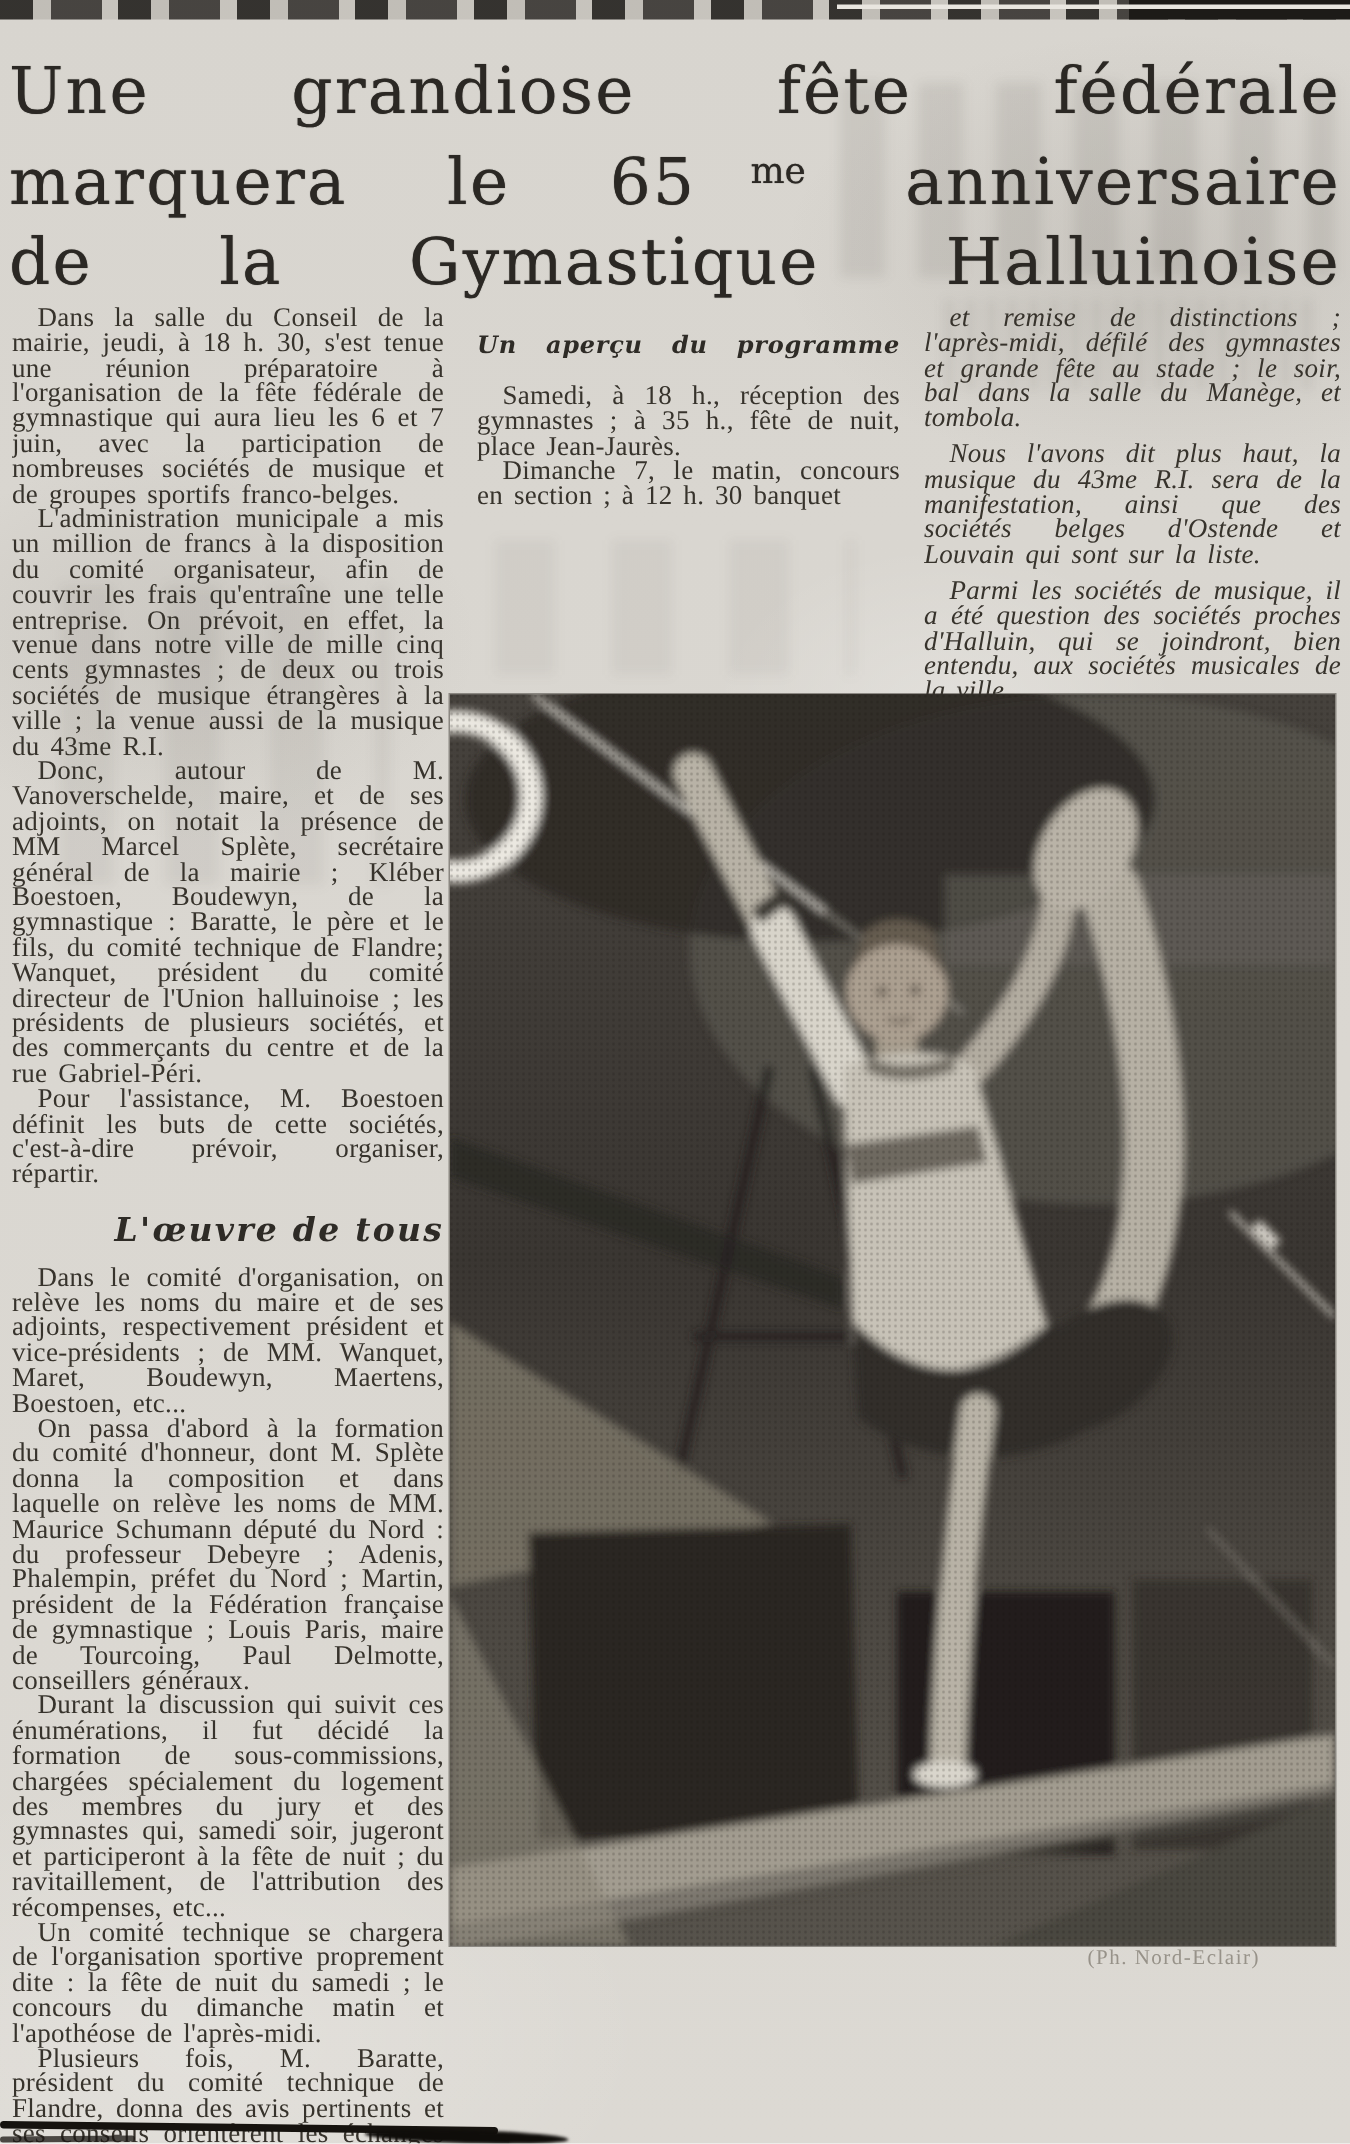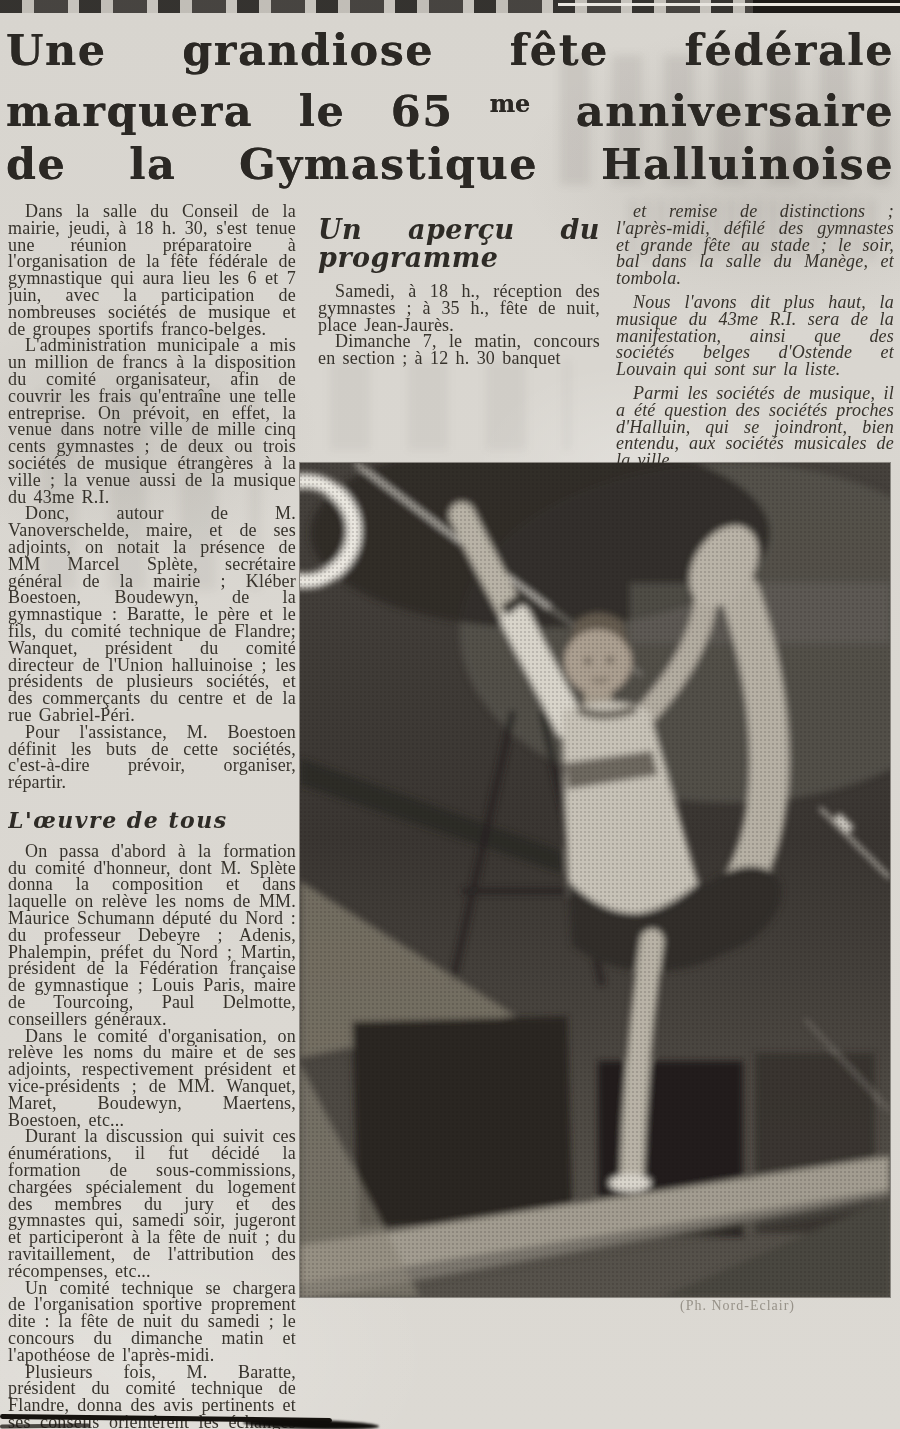--- a/index.html
+++ b/index.html
@@ -27,49 +27,49 @@
   .bleed-a{left:560px;top:55px;width:330px;height:130px;
     background:repeating-linear-gradient(90deg, rgba(80,75,68,.10) 0 30px, transparent 30px 52px);}
   .bleed-b{left:40px;top:390px;width:220px;height:200px;
     background:repeating-linear-gradient(90deg, rgba(80,75,68,.07) 0 36px, transparent 36px 70px);}
   .bleed-c{left:630px;top:200px;width:250px;height:60px;
     background:repeating-linear-gradient(90deg, rgba(70,66,60,.10) 0 6px, transparent 6px 14px);}
   .bleed-d{left:330px;top:360px;width:240px;height:90px;
     background:repeating-linear-gradient(90deg, rgba(80,75,68,.06) 0 40px, transparent 40px 78px);}
 
   
-  .headline{position:absolute;left:6px;top:24px;width:888px;z-index:2;
-    font-family:"DejaVu Serif","Liberation Serif",serif;font-weight:700;
+  .headline{position:absolute;left:6px;top:35px;width:888px;z-index:2;
+    font-family:"DejaVu Serif","Liberation Serif",serif;font-weight:400;
     color:#2b2824;}
   .h-line{font-size:43px;line-height:53px;letter-spacing:1.5px;
     text-align:justify;text-align-last:justify;white-space:normal;
     text-shadow:0 0 .6px rgba(35,32,28,.8);}
   .h-line sup{font-size:24px;vertical-align:14px;letter-spacing:0;margin-left:36px;}
 
   
   .col{position:absolute;top:203px;z-index:1;color:#37332c;overflow:hidden;}
   .col p{margin:0;text-indent:17px;font-size:18px;line-height:16.8px;
     letter-spacing:.2px;word-spacing:2.5px;text-align:justify;}
   #col1{left:8px;width:288px;height:1226px;}
   #col2{left:318px;width:282px;height:262px;}
   #col3{left:616px;width:278px;height:268px;font-style:italic;}
   #col3 p + p{margin-top:7px;}
   .sub-center{font-family:"DejaVu Serif",serif;font-style:italic;font-weight:700;
-    font-size:22px;line-height:26px;text-align:left;letter-spacing:1.5px;
+    font-size:22px;line-height:26px;text-align:right;letter-spacing:1.5px;
     margin:16px 0 10px;color:#2e2b26;}
   .sub-wide{font-family:"DejaVu Serif",serif;font-style:italic;font-weight:700;
-    font-size:27px;line-height:28px;letter-spacing:.5px;
+    font-size:16px;line-height:28px;letter-spacing:.5px;
     text-align:justify;text-align-last:justify;margin:13px 0 11px;color:#2e2b26;}
 
   
   .photo{position:absolute;left:300px;top:463px;width:590px;height:834px;z-index:5;
     background:#403c38;box-shadow:0 0 0 1px rgba(60,56,50,.5);}
   .photo svg{display:block;}
   .caption{position:absolute;left:680px;top:1298px;width:205px;z-index:2;
-    font-size:14px;color:#979289;letter-spacing:1px;text-align:left;
+    font-size:14px;color:#979289;letter-spacing:1px;text-align:center;
     filter:blur(.4px);font-family:Liberation Serif, serif;}
 
   
   .tear-line{position:absolute;left:0;top:1416px;width:332px;height:5px;z-index:6;
     background:#16130f;border-radius:3px;transform:rotate(.7deg);}
   .tear-blob{position:absolute;left:243px;top:1420px;width:136px;height:9px;z-index:6;
     background:#0f0d0a;border-radius:50%;transform:rotate(1.6deg);filter:blur(1px);}
   .tear-small{position:absolute;left:0;top:1424px;width:90px;height:4px;z-index:6;
     background:rgba(25,22,18,.75);border-radius:2px;transform:rotate(-.5deg);}
 </style>
@@ -89,22 +89,22 @@
   <div class="h-line"><span>marquera le 65</span><sup>me</sup><span> anniversaire</span></div>
   <div class="h-line">de la Gymastique Halluinoise</div>
 </div>
 
 <div class="col" id="col1">
   <p>Dans la salle du Conseil de la mairie, jeudi, à 18 h. 30, s'est tenue une réunion préparatoire à l'organisation de la fête fédérale de gymnastique qui aura lieu les 6 et 7 juin, avec la participation de nombreuses sociétés de musique et de groupes sportifs franco-belges.</p>
   <p>L'administration municipale a mis un million de francs à la disposition du comité organisateur, afin de couvrir les frais qu'entraîne une telle entreprise. On prévoit, en effet, la venue dans notre ville de mille cinq cents gymnastes ; de deux ou trois sociétés de musique étrangères à la ville ; la venue aussi de la musique du 43me R.I.</p>
   <p>Donc, autour de M. Vanoverschelde, maire, et de ses adjoints, on notait la présence de MM Marcel Splète, secrétaire général de la mairie ; Kléber Boestoen, Boudewyn, de la gymnastique : Baratte, le père et le fils, du comité technique de Flandre; Wanquet, président du comité directeur de l'Union halluinoise ; les présidents de plusieurs sociétés, et des commerçants du centre et de la rue Gabriel-Péri.</p>
   <p>Pour l'assistance, M. Boestoen définit les buts de cette sociétés, c'est-à-dire prévoir, organiser, répartir.</p>
   <div class="sub-center">L'œuvre de tous</div>
+  <p>Dans le comité d'organisation, on relève les noms du maire et de ses adjoints, respectivement président et vice-présidents ; de MM. Wanquet, Maret, Boudewyn, Maertens, Boestoen, etc...</p>
   <p>On passa d'abord à la formation du comité d'honneur, dont M. Splète donna la composition et dans laquelle on relève les noms de MM. Maurice Schumann député du Nord : du professeur Debeyre ; Adenis, Phalempin, préfet du Nord ; Martin, président de la Fédération française de gymnastique ; Louis Paris, maire de Tourcoing, Paul Delmotte, conseillers généraux.</p>
-  <p>Dans le comité d'organisation, on relève les noms du maire et de ses adjoints, respectivement président et vice-présidents ; de MM. Wanquet, Maret, Boudewyn, Maertens, Boestoen, etc...</p>
   <p>Durant la discussion qui suivit ces énumérations, il fut décidé la formation de sous-commissions, chargées spécialement du logement des membres du jury et des gymnastes qui, samedi soir, jugeront et participeront à la fête de nuit ; du ravitaillement, de l'attribution des récompenses, etc...</p>
   <p>Un comité technique se chargera de l'organisation sportive proprement dite : la fête de nuit du samedi ; le concours du dimanche matin et l'apothéose de l'après-midi.</p>
   <p>Plusieurs fois, M. Baratte, président du comité technique de Flandre, donna des avis pertinents et ses conseils orientèrent les échanges de vues vers des</p>
 </div>
 
 <div class="col" id="col2">
   <div class="sub-wide">Un aperçu du programme</div>
   <p>Samedi, à 18 h., réception des gymnastes ; à 35 h., fête de nuit, place Jean-Jaurès.</p>
   <p>Dimanche 7, le matin, concours en section ; à 12 h. 30 banquet</p>
 </div>

